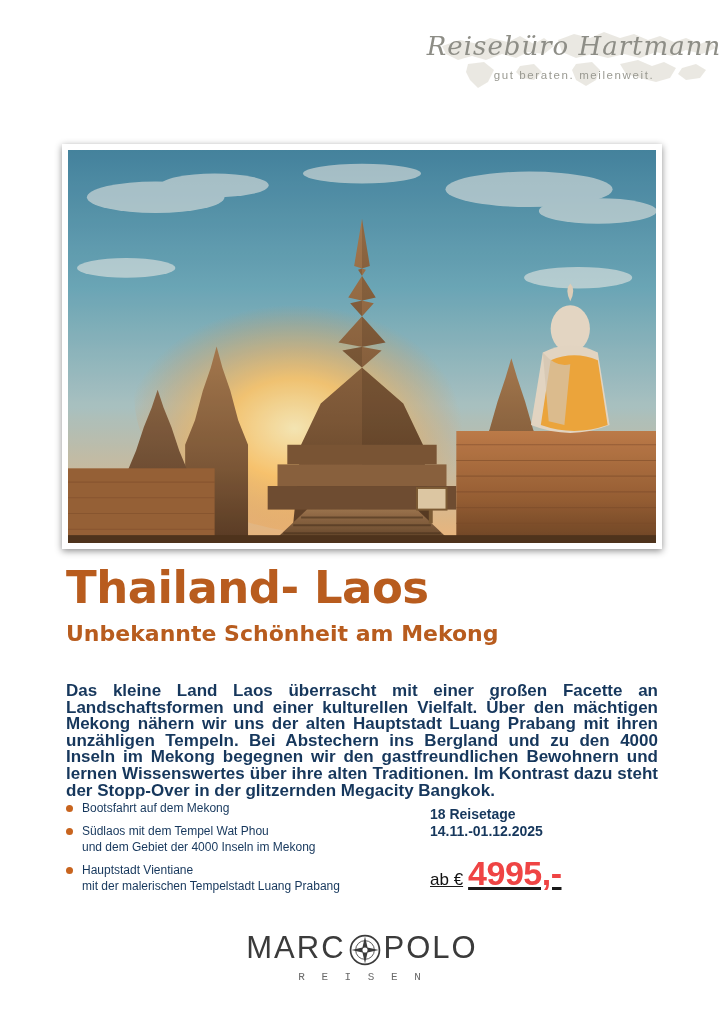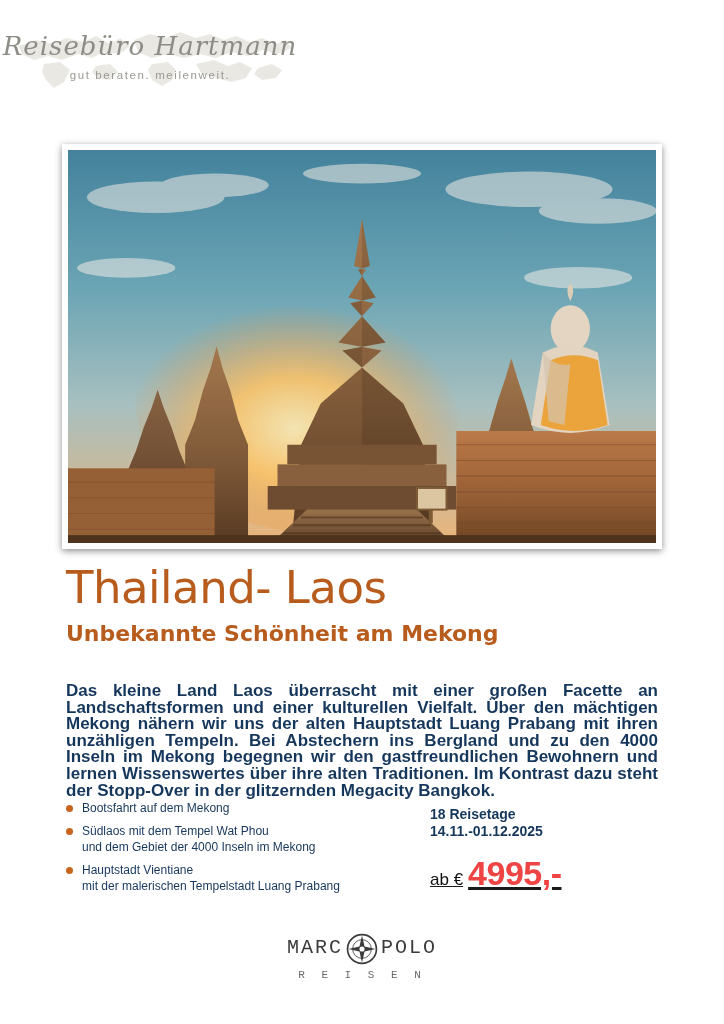--- a/index.html
+++ b/index.html
@@ -15,21 +15,21 @@
     position: relative;
     overflow: hidden;
   }
 
   
   .header {
     position: relative;
     height: 118px;
     display: flex;
     align-items: center;
-    justify-content: flex-start;
+    justify-content: flex-end;
   }
   .logo-wrap {
     position: relative;
     width: 300px;
     height: 90px;
     display: flex;
     flex-direction: column;
     align-items: center;
     justify-content: center;
   }
@@ -87,21 +87,21 @@
 
   
   .title-block {
     position: absolute;
     left: 66px;
     top: 562px;
     width: 600px;
   }
   .title {
     font-family: "DejaVu Sans", sans-serif;
-    font-weight: normal;
+    font-weight: bold;
     font-size: 45px;
     line-height: 52px;
     color: #b85c1e;
     letter-spacing: -0.5px;
     margin: 0;
   }
   .subtitle {
     font-family: "DejaVu Sans", sans-serif;
     font-weight: bold;
     font-size: 22px;
@@ -192,22 +192,22 @@
     display: flex;
     flex-direction: column;
     align-items: center;
   }
   .mp-row {
     display: flex;
     align-items: center;
     justify-content: center;
   }
   .mp-word {
-    font-family: Liberation Mono, monospace;
-    font-size: 20px;
+    font-family: Liberation Sans, sans-serif;
+    font-size: 31px;
     letter-spacing: 2px;
     color: #3b3b3b;
   }
   .mp-globe {
     width: 34px;
     height: 34px;
     margin: 0 2px;
     position: relative;
     top: 2px;
   }

